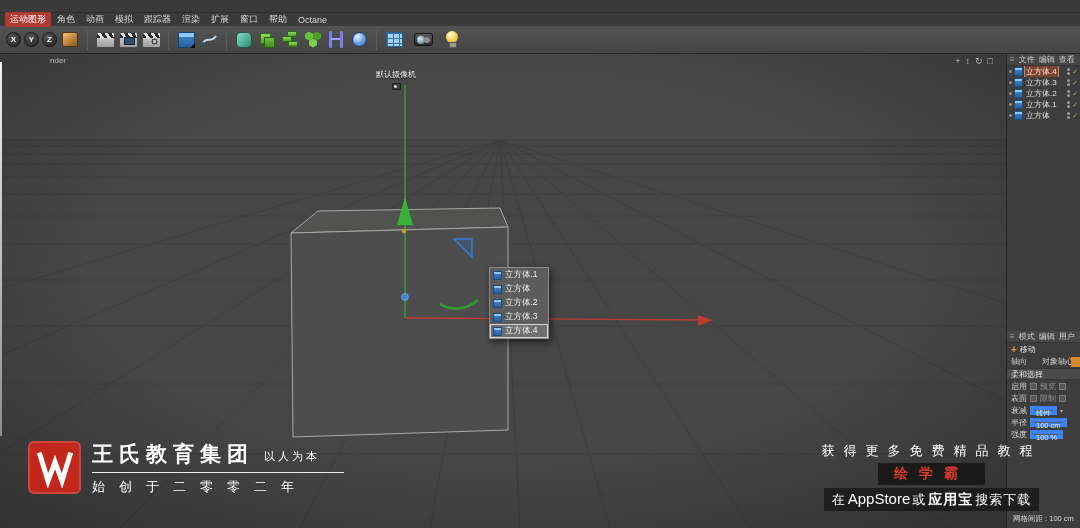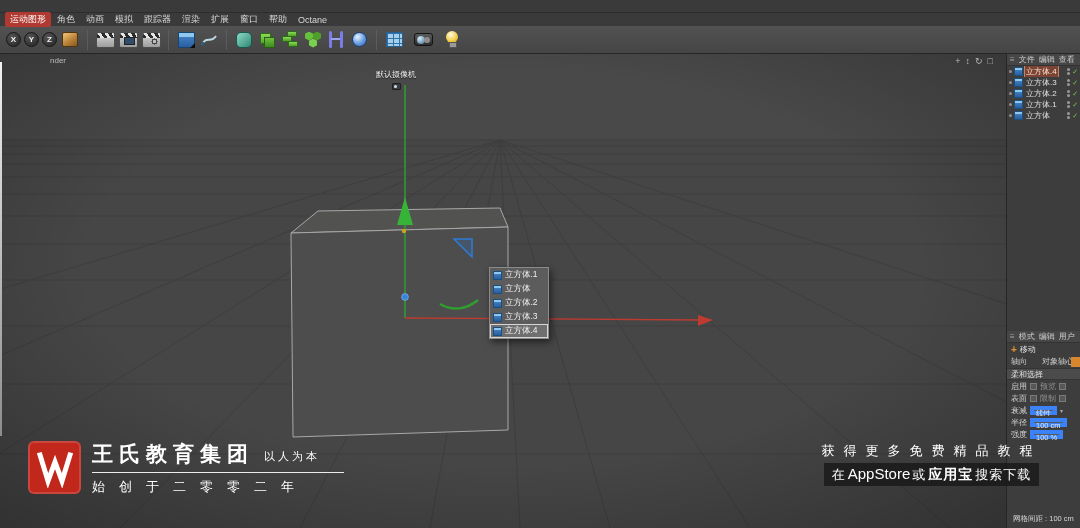--- a/index.html
+++ b/index.html
@@ -422,20 +422,21 @@
       <span class="wm-brand">王氏教育集团</span>
       <span class="wm-tag">以人为本</span>
     </div>
     <div class="wm-line"></div>
     <div class="wm-sub">始创于二零零二年</div>
   </div>
 </div>
 
 <div class="wm-right">
   <div class="wm-r1">获得更多免费精品教程</div>
+  <div class="wm-brand2">绘学霸</div>
   <div class="wm-r3">
     <span class="zh">在</span>
     <span class="lat">AppStore</span>
     <span class="zh">或</span>
     <span class="zh bold">应用宝</span>
     <span class="zh">搜索下载</span>
   </div>
 </div>
 
 </body></html>

